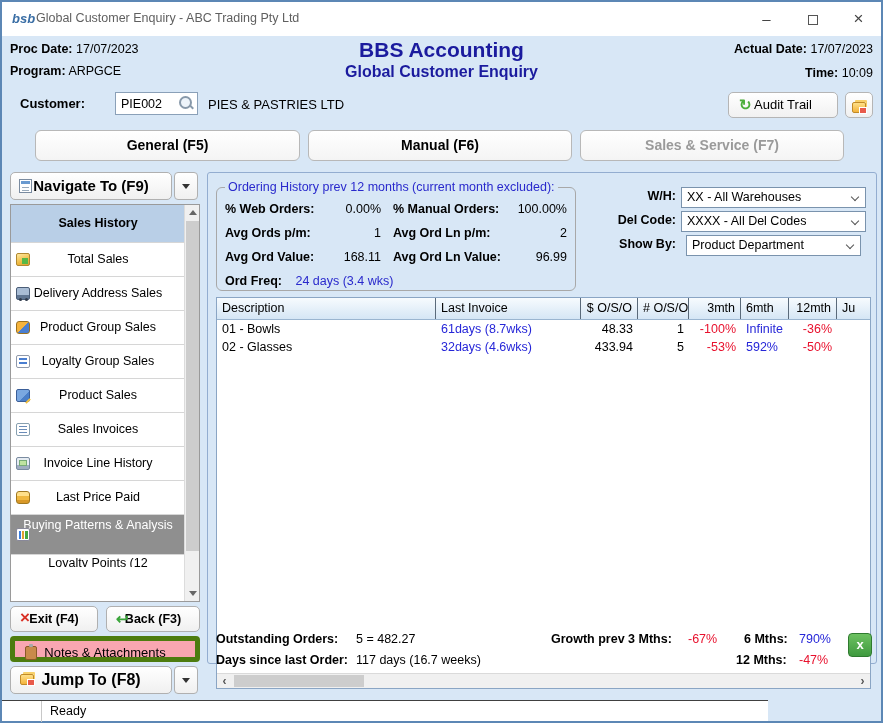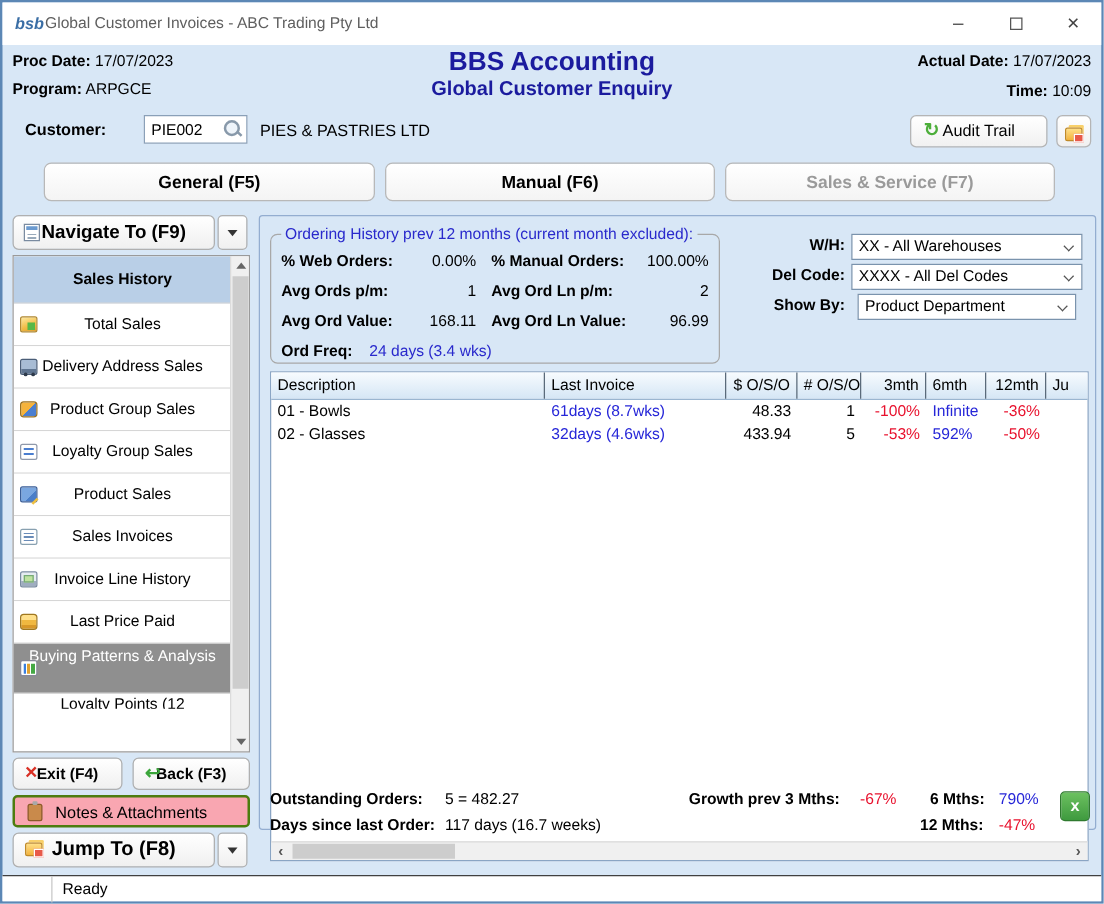--- a/index.html
+++ b/index.html
@@ -119,21 +119,21 @@
                         border-left:4px solid transparent; border-right:4px solid transparent; border-top:5px solid #666; }
   .vthumb { position:absolute; left:1px; top:16px; width:13px; height:330px; background:#cdcdcd; }
 
   .side-btn { position:absolute; background:linear-gradient(#ffffff,#f0f0f0); border:1px solid #b0b0b0;
               border-radius:5px; text-align:center; font-weight:bold; font-size:12.5px; }
   .exit-btn { left:8px; top:604px; width:88px; height:26px; line-height:24px; }
   .back-btn { left:104px; top:604px; width:94px; height:26px; line-height:24px; }
   .exit-glyph { position:absolute; left:9px; top:-1px; color:#d93025; font-size:17px; font-weight:900; }
   .back-glyph { position:absolute; left:9px; top:0; color:#3aa53a; font-size:15px; font-weight:bold; }
   .notes-btn { position:absolute; left:8px; top:634px; width:190px; height:26px;
-               background:#f9a6b1; border:2px solid #4d7c0f; border-radius:4px;
+               background:#f9a6b1; border:5px solid #4d7c0f; border-radius:4px;
                text-align:center; line-height:24px; font-size:13px; }
   .i-clipboard { position:absolute; left:10px; top:5px; width:12px; height:14px;
                  background:#c98a4b; border:1px solid #8a5a28; border-radius:2px; }
   .i-clipboard::before { content:""; position:absolute; left:3px; top:-3px; width:4px; height:3px;
                          background:#a8a8a8; border-radius:1px; }
   .jump-btn { position:absolute; left:8px; top:664px; width:162px; height:28px;
               background:linear-gradient(#ffffff,#f0f0f0); border:1px solid #b0b0b0; border-radius:5px;
               font-weight:bold; font-size:16px; text-align:center; line-height:26px; }
   .i-folders { position:absolute; left:9px; top:7px; width:14px; height:11px;
                background:linear-gradient(180deg,#ffe088,#f3b33c); border:1px solid #c08a28; border-radius:2px;
@@ -193,33 +193,33 @@
   
   .sumrow1 { position:absolute; left:8px; top:456px; width:654px; height:20px; line-height:20px; }
   .sumrow2 { position:absolute; left:8px; top:477px; width:654px; height:20px; line-height:20px; }
   .s-lab { font-weight:bold; }
   .pos-a { position:absolute; white-space:nowrap; }
   .excel-btn { position:absolute; right:4px; top:460px; width:24px; height:24px;
                background:linear-gradient(#6cc160,#3f9a3f); border:1px solid #2f7a2f; border-radius:4px;
                color:#fff; font-weight:bold; text-align:center; line-height:22px; font-size:13px; }
 
   
-  .statusbar { position:absolute; left:0; bottom:0; width:879px; height:21px;
+  .statusbar { position:absolute; left:0; bottom:0; width:766px; height:21px;
                background:#fff; border-top:1px solid #404040; }
   .status-cell { position:absolute; left:0; top:0; width:40px; height:21px; border-right:1px solid #c8c8c8; }
   .status-text { position:absolute; left:48px; top:3px; }
 </style>
 </head>
 <body>
 
 <div id="app">
 
   <div class="titlebar">
     <span class="logo">bsb</span>
-    <span class="title-text">Global Customer Invoices - ABC Trading Pty Ltd</span>
+    <span class="title-text">Global Customer Enquiry - ABC Trading Pty Ltd</span>
     <span class="winbtn min">–</span>
     <span class="winbtn max"><span class="maxbox"></span></span>
     <span class="winbtn close">×</span>
   </div>
 
   <div class="hdr">
     <div class="proc-row">
       <span class="lbl">Proc Date:</span>
       <span>17/07/2023</span>
     </div>

